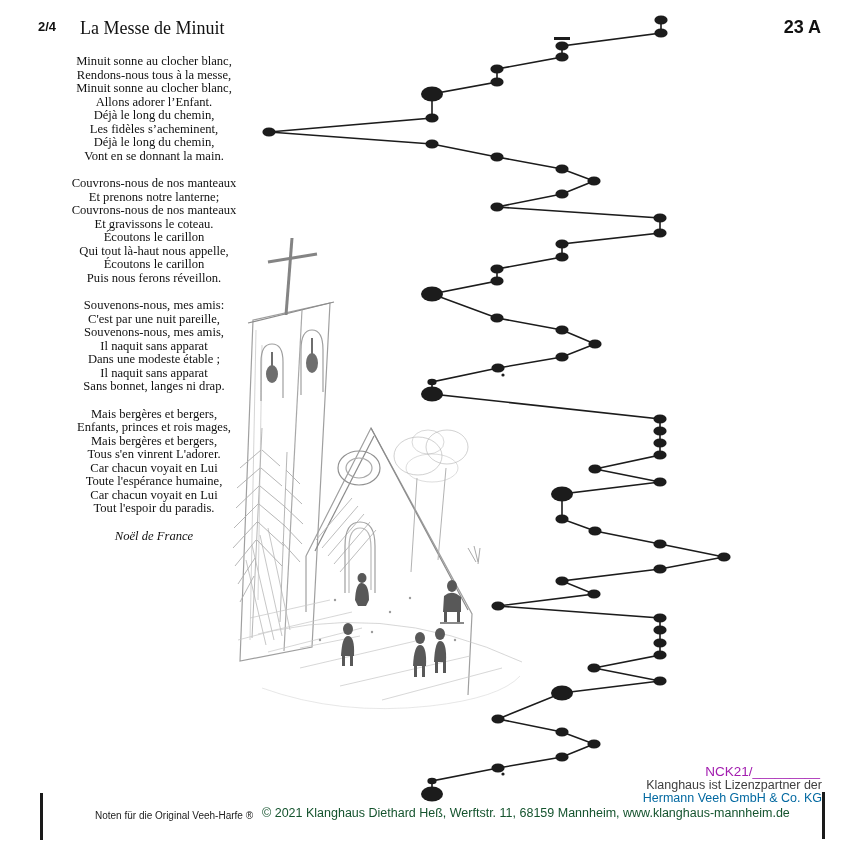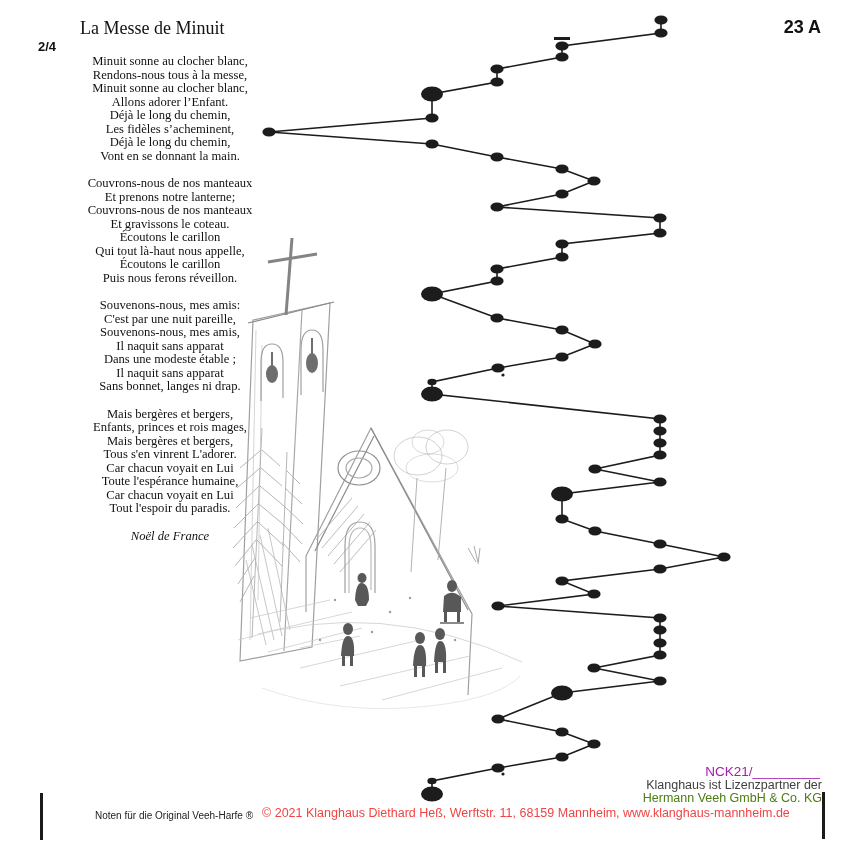--- a/index.html
+++ b/index.html
@@ -1,39 +1,39 @@
 <!DOCTYPE html>
 <html><head>
 <meta charset="utf-8">
 <style>
   html,body{margin:0;padding:0;background:#e8e8e8;}
   .page{position:relative;width:857px;height:841px;background:#ffffff;overflow:hidden;
         font-family:"Liberation Serif", serif;color:#111;}
   
   .page-number{position:absolute;left:38px;top:19px;font-family:"Liberation Sans",sans-serif;
-        font-weight:bold;font-size:13px;letter-spacing:0px;margin-top:20px;}
+        font-weight:bold;font-size:13px;letter-spacing:0px;}
   .page-title{position:absolute;left:80px;top:18px;font-size:18px;}
   .sheet-code{position:absolute;right:36px;top:17px;font-family:"Liberation Sans",sans-serif;
         font-weight:bold;font-size:18px;}
   
-  .lyrics{position:absolute;left:40px;top:55px;width:260px;text-align:center;
+  .lyrics{position:absolute;left:24px;top:55px;width:260px;text-align:center;
         font-size:12.6px;line-height:13.5px;}
   .stanza{margin:0 0 14px 0;}
   .lyric-line{white-space:nowrap;}
   .attribution{margin-top:14px;font-style:italic;}
   
   .art{position:absolute;left:0;top:0;}
   
   .crop-bar{position:absolute;background:#1a1a1a;}
   .bar-left{left:40px;top:793px;width:3px;height:47px;}
   .bar-right{left:822px;top:792px;width:3px;height:47px;}
   .footer-note{position:absolute;left:95px;top:810px;font-family:"Liberation Sans",sans-serif;
         font-size:10px;color:#222;text-align:right;}
   .footer-copyright{position:absolute;left:262px;top:806px;font-family:"Liberation Sans",sans-serif;
-        font-size:12.5px;color:#ef4444;}
+        font-size:12.5px;color:#14532d;}
   .catalog-code{position:absolute;right:37px;top:764px;font-family:"Liberation Sans",sans-serif;
         font-size:13.5px;color:#a21caf;}
   .license{position:absolute;right:35px;font-family:"Liberation Sans",sans-serif;
         font-size:12.5px;text-align:right;}
   .license-1{top:778px;}
   .license-2{top:791px;}
 </style>
 </head>
 <body>
 
@@ -266,15 +266,15 @@
       <ellipse cx="432" cy="781" rx="4.6" ry="3.2" fill="#1c1c1c"></ellipse>
       <ellipse cx="432" cy="794" rx="11" ry="7.6" fill="#1c1c1c"></ellipse>
     </svg>
 
   <div class="crop-bar bar-left"></div>
   <div class="crop-bar bar-right"></div>
   <div class="footer-note">Noten für die Original Veeh-Harfe ®</div>
   <div class="footer-copyright">© 2021 Klanghaus Diethard Heß, Werftstr. 11, 68159 Mannheim, www.klanghaus-mannheim.de</div>
   <div class="catalog-code">NCK21/_________</div>
   <div class="license license-1" style="color: #404040;">Klanghaus ist Lizenzpartner der</div>
-  <div class="license license-2" style="color: #4d7c0f;">Hermann Veeh GmbH &amp; Co. KG</div>
+  <div class="license license-2" style="color: #0369a1;">Hermann Veeh GmbH &amp; Co. KG</div>
 
 </div>
 
 </body></html>

